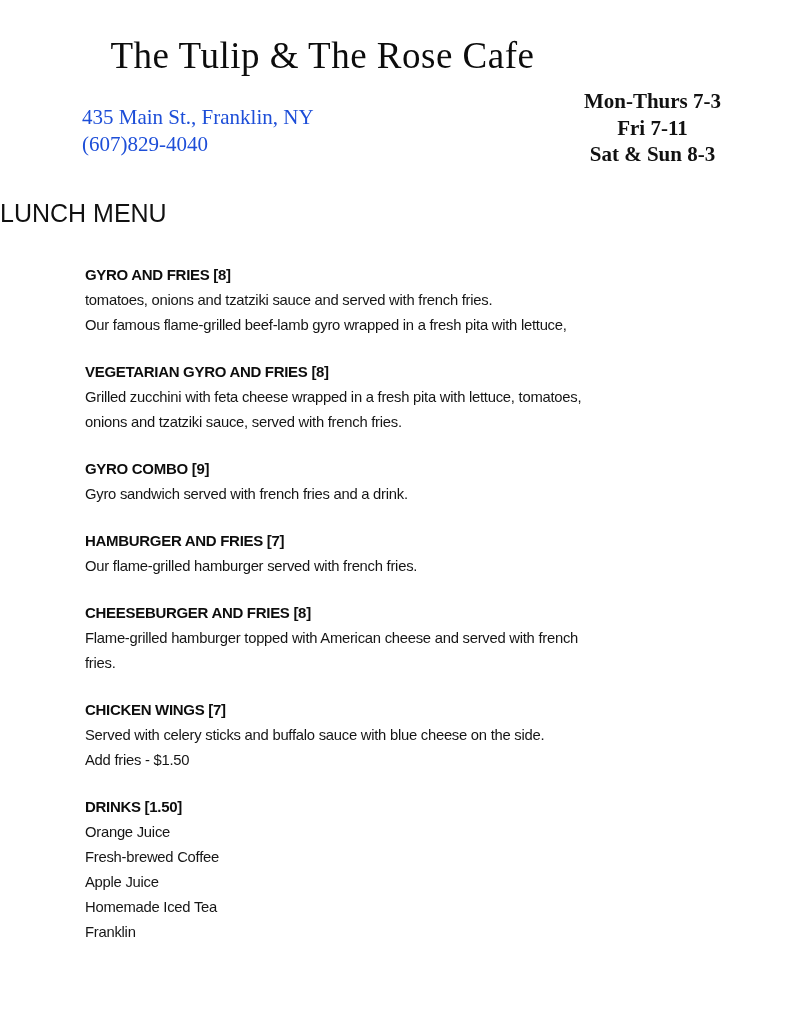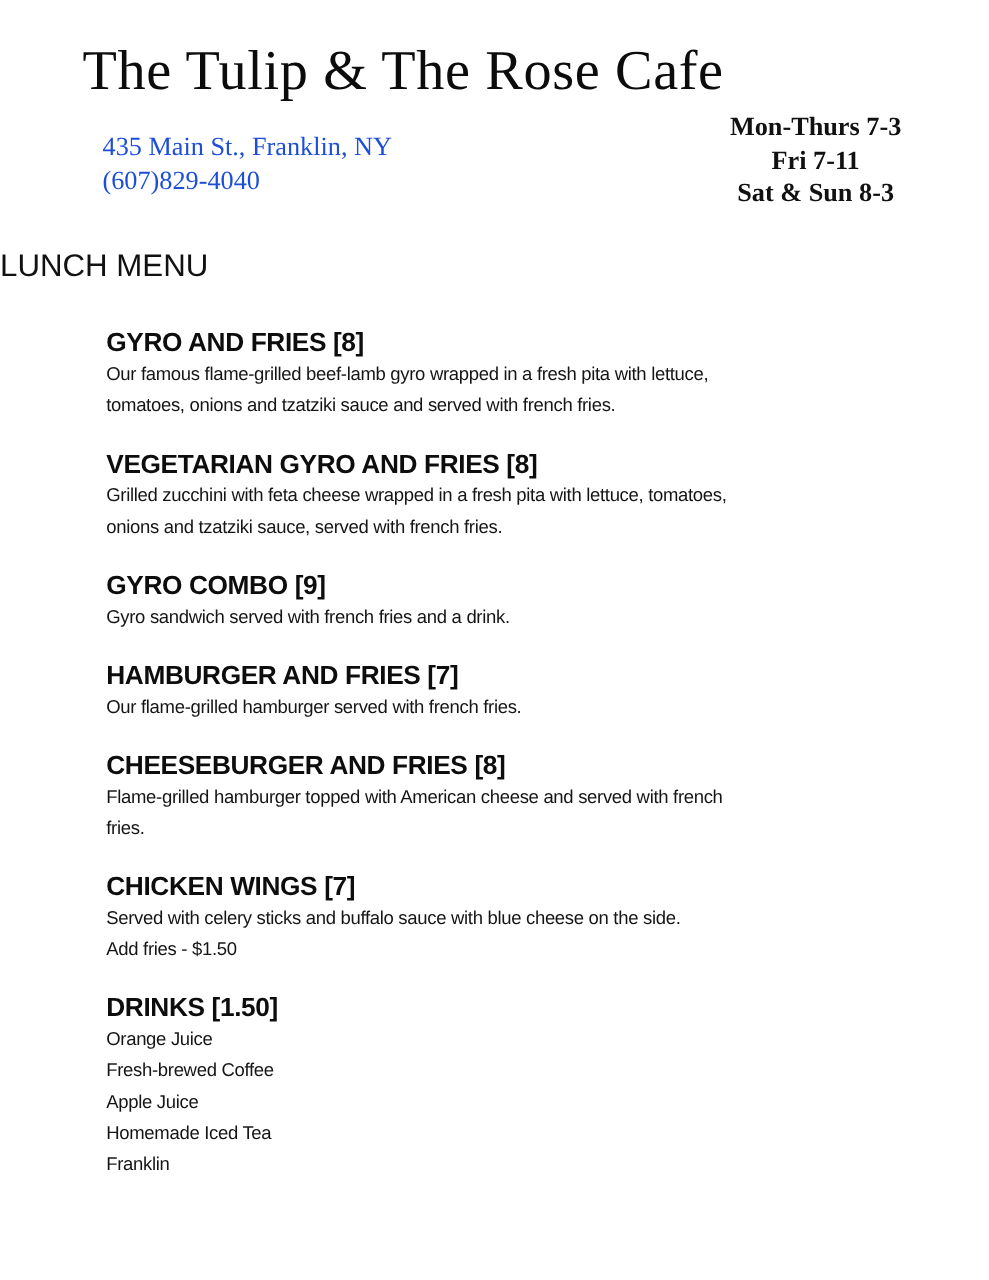--- a/index.html
+++ b/index.html
@@ -1,20 +1,20 @@
 <!DOCTYPE html>
 <html><head>
 <meta charset="utf-8">
 <style>
   html, body { margin: 0; padding: 0; background: #ffffff; }
   body { width: 791px; height: 1024px; position: relative; overflow: hidden; color: #111; }
 
   .title {
     position: absolute; left: 0; top: 28px; width: 645px; text-align: center;
-    font-family: "Liberation Serif", serif; font-size: 45px; line-height: 56px; color: #0c0c0c;
+    font-family: "Liberation Serif", serif; font-size: 37px; line-height: 56px; color: #0c0c0c;
     letter-spacing: 0.5px;
   }
   .address {
     position: absolute; left: 82px; top: 104px;
     font-family: "Liberation Serif", serif; font-size: 21px; line-height: 27px; color: #1d4ed8;
   }
   .address div { white-space: nowrap; }
   .hours {
     position: absolute; left: 560px; top: 88px; width: 185px; text-align: center;
     font-family: "Liberation Serif", serif; font-size: 21px; line-height: 26.5px; color: #111;
@@ -22,21 +22,21 @@
   .hours div { white-space: nowrap; font-weight: bold; }
 
   .menu-title {
     position: absolute; left: 0; top: 196px; width: 770px; text-align: left;
     font-family: "Liberation Sans", sans-serif; font-size: 25px; line-height: 34px; color: #111;
   }
 
   .items { position: absolute; left: 85px; top: 262px; width: 640px; }
   .item { margin-bottom: 21px; }
   .item-name {
-    font-family: "Liberation Sans", sans-serif; font-weight: bold; font-size: 21px;
+    font-family: "Liberation Sans", sans-serif; font-weight: bold; font-size: 15px;
     line-height: 26px; color: #0d0d0d; letter-spacing: -0.3px; white-space: nowrap;
   }
   .item-desc div, .drink {
     font-family: "Liberation Sans", sans-serif; font-size: 14.8px; line-height: 25px;
     color: #151515; letter-spacing: -0.25px; white-space: nowrap;
   }
 </style>
 </head>
 <body>
 
@@ -52,22 +52,22 @@
   <div>Fri 7-11</div>
   <div>Sat &amp; Sun 8-3</div>
 </div>
 
 <div class="menu-title">LUNCH MENU</div>
 
 <div class="items">
   <div class="item">
     <div class="item-name">GYRO AND FRIES [8]</div>
     <div class="item-desc">
+      <div>tomatoes, onions and tzatziki sauce and served with french fries.</div>
       <div>Our famous flame-grilled beef-lamb gyro wrapped in a fresh pita with lettuce,</div>
-      <div>tomatoes, onions and tzatziki sauce and served with french fries.</div>
     </div>
   </div>
 
   <div class="item">
     <div class="item-name">VEGETARIAN GYRO AND FRIES [8]</div>
     <div class="item-desc">
       <div>Grilled zucchini with feta cheese wrapped in a fresh pita with lettuce, tomatoes,</div>
       <div>onions and tzatziki sauce, served with french fries.</div>
     </div>
   </div>

